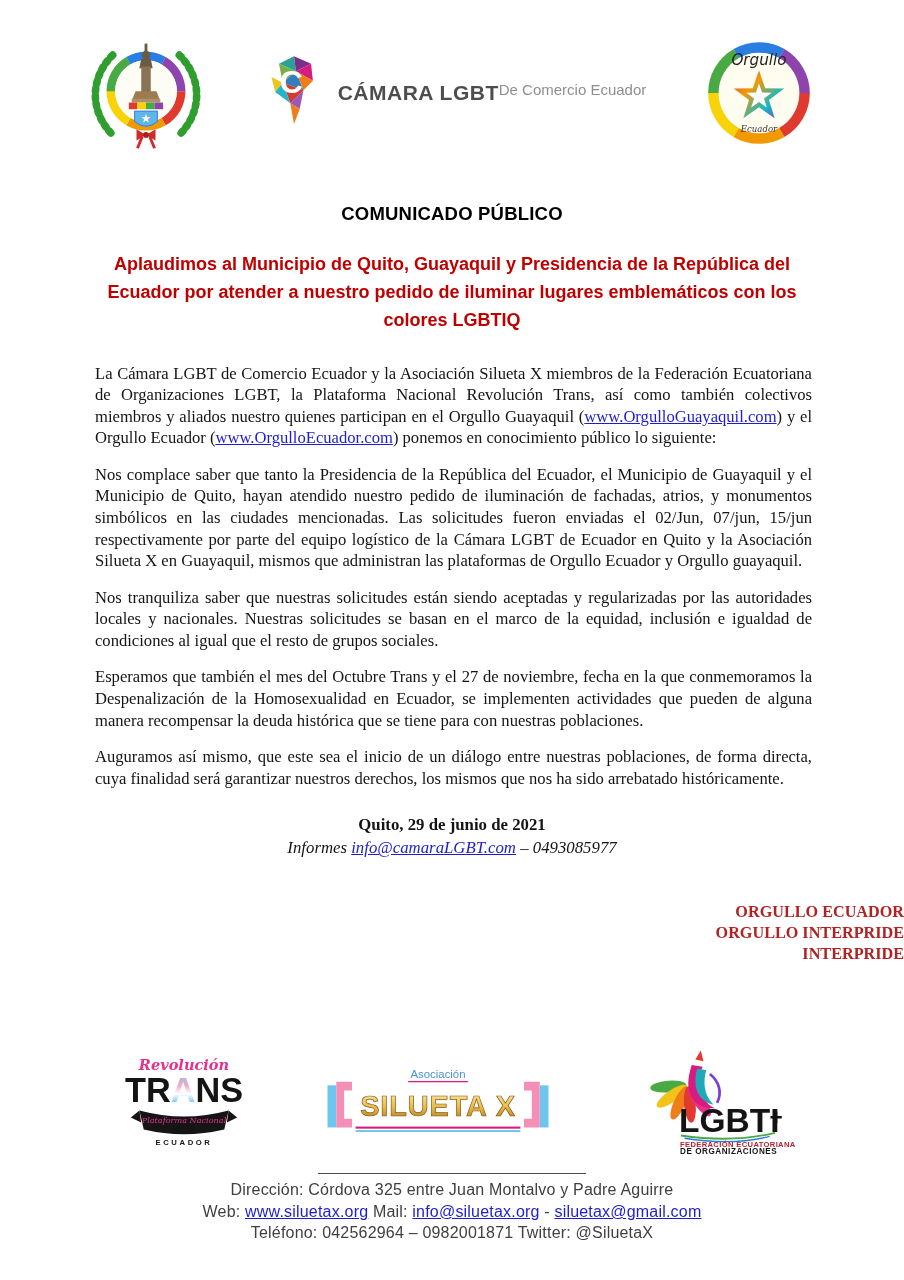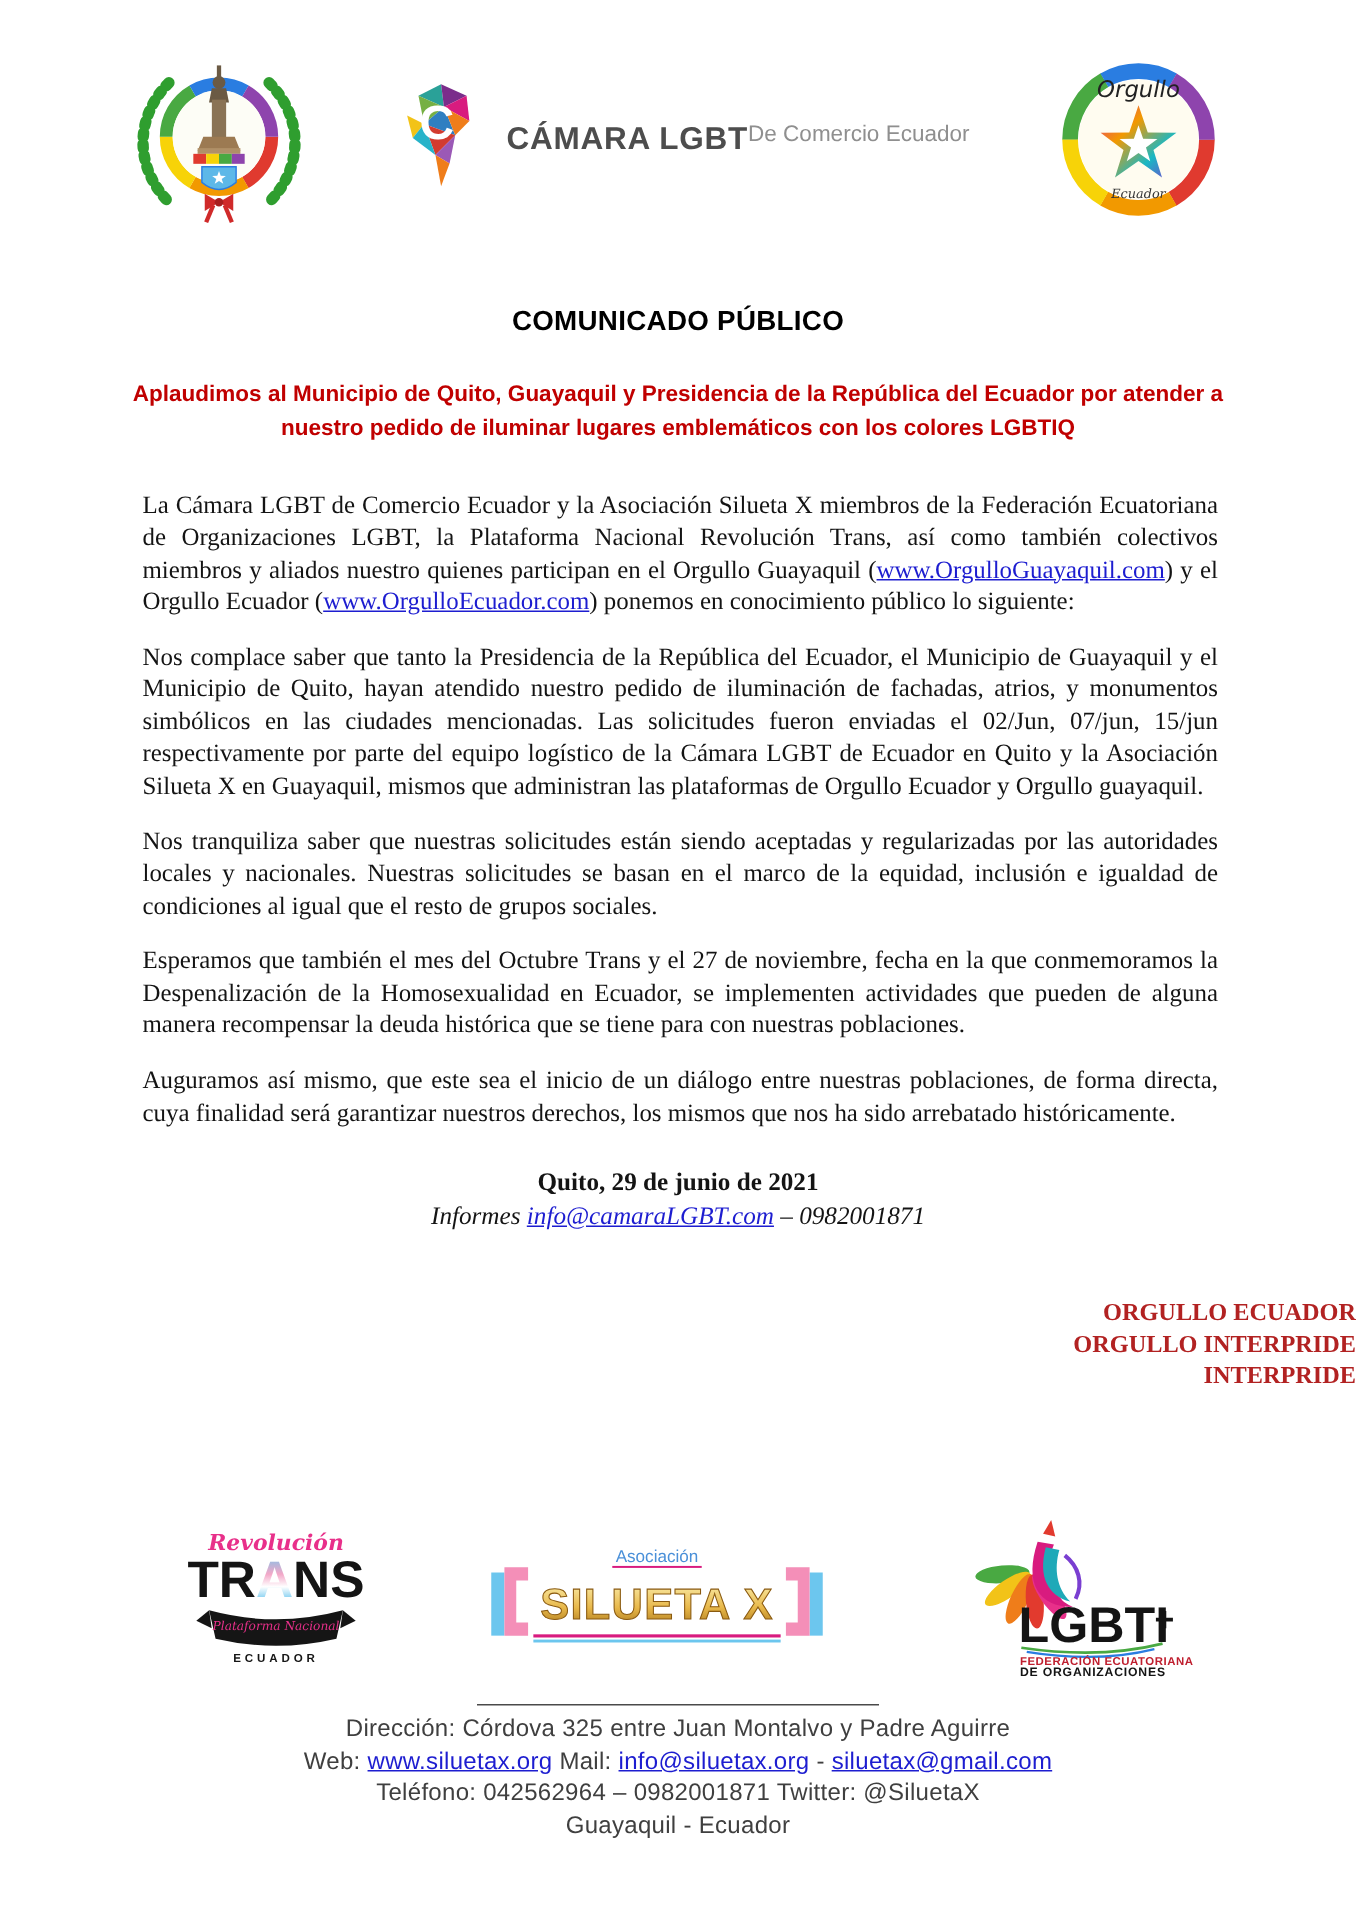--- a/index.html
+++ b/index.html
@@ -11,21 +11,21 @@
   .camara{display:flex;align-items:center;gap:10px;margin-top:14px;}
   .camara-text{display:flex;flex-direction:row;}
   .camara-title{font-family:"Liberation Sans",sans-serif;font-size:21px;font-weight:600;color:#4d4d4d;letter-spacing:.5px;}
   .camara-sep{border-top:1px solid #c2c2c2;margin:3px 0 2px;}
   .camara-sub{font-family:"Liberation Sans",sans-serif;font-size:15px;color:#8f8f8f;}
 
   
   .doc-title{margin-top:45px;text-align:center;font-family:"Liberation Sans",sans-serif;
              font-weight:bold;font-size:18.5px;color:#000;letter-spacing:.2px;}
   .doc-heading{margin:26px auto 0;max-width:732px;text-align:center;font-family:"Liberation Sans",sans-serif;
-               font-weight:bold;font-size:15px;line-height:1.55;color:var(--heading-red,#c00000);}
+               font-weight:bold;font-size:18px;line-height:1.55;color:var(--heading-red,#c00000);}
   .content{margin:28px 92px 0 95px;font-size:16.6px;line-height:1.3;text-align:justify;}
   .content p{margin:0 0 15px;}
   .doclink{color:var(--link-blue,#1d1dd0);text-decoration:underline;cursor:pointer;}
   .sig{margin-top:26px;text-align:center;}
   .sig-date{font-weight:bold;font-size:16.8px;}
   .sig-informes{font-style:italic;font-size:16.8px;margin-top:3px;}
   .orgs{margin-top:44px;text-align:right;color:var(--orgs-red,#b22222);font-weight:bold;
         font-size:16.2px;line-height:1.3;}
 
   
@@ -132,21 +132,21 @@
   <div class="content">
     <p><span>La Cámara LGBT de Comercio Ecuador y la Asociación Silueta X miembros de la Federación Ecuatoriana de Organizaciones LGBT, la Plataforma Nacional Revolución Trans, así como también colectivos miembros y aliados nuestro quienes participan en el Orgullo Guayaquil (</span><a class="doclink">www.OrgulloGuayaquil.com</a><span>) y el Orgullo Ecuador (</span><a class="doclink">www.OrgulloEcuador.com</a><span>)  ponemos en conocimiento público lo siguiente:</span></p>
     <p>Nos complace saber que tanto la Presidencia de la República del Ecuador, el Municipio de Guayaquil y el Municipio de Quito, hayan atendido nuestro pedido de iluminación de fachadas, atrios, y monumentos simbólicos en las ciudades mencionadas. Las solicitudes fueron enviadas el 02/Jun, 07/jun, 15/jun respectivamente por parte del equipo logístico de la Cámara LGBT de Ecuador en Quito y la Asociación Silueta X en Guayaquil, mismos que administran las plataformas de Orgullo Ecuador y Orgullo guayaquil.</p>
     <p>Nos tranquiliza saber que nuestras solicitudes están siendo aceptadas y regularizadas por las autoridades locales y nacionales. Nuestras solicitudes se basan en el marco de la equidad, inclusión e igualdad de condiciones al igual que el resto de grupos sociales.</p>
     <p>Esperamos que también el mes del Octubre Trans y el 27 de noviembre, fecha en la que conmemoramos la Despenalización de la Homosexualidad en Ecuador, se implementen actividades que pueden de alguna manera recompensar la deuda histórica que se tiene para con nuestras poblaciones.</p>
     <p>Auguramos así mismo, que este sea el inicio de un diálogo entre nuestras poblaciones, de forma directa, cuya finalidad será garantizar nuestros derechos, los mismos que nos ha sido arrebatado históricamente.</p>
   </div>
 
   <div class="sig">
     <div class="sig-date">Quito, 29 de junio de 2021</div>
-    <div class="sig-informes"><span>Informes </span><a class="doclink">info@camaraLGBT.com</a><span> – 0982001871</span></div>
+    <div class="sig-informes"><span>Informes </span><a class="doclink">info@camaraLGBT.com</a><span> – 0493085977</span></div>
   </div>
 
   <div class="orgs">
     <div>ORGULLO ECUADOR</div>
     <div>ORGULLO INTERPRIDE</div>
     <div>INTERPRIDE</div>
   </div>
 
   <div class="logos-bottom">
 
@@ -208,16 +208,15 @@
       <text x="53" y="109" font-family="Liberation Sans, sans-serif" font-weight="bold" font-size="8.4" letter-spacing="0.4" fill="#bf1e2e">FEDERACIÓN ECUATORIANA</text>
       <text x="53" y="117" font-family="Liberation Sans, sans-serif" font-weight="bold" font-size="9" letter-spacing="0.6" fill="#141414">DE ORGANIZACIONES</text>
     </svg>
   </div>
 
   <div class="footer">
     <div class="footer-divider"></div>
     <div>Dirección: Córdova 325 entre Juan Montalvo y Padre Aguirre</div>
     <div><span>Web: </span><a class="flink">www.siluetax.org</a><span> Mail: </span><a class="flink">info@siluetax.org</a><span> - </span><a class="flink">siluetax@gmail.com</a></div>
     <div>Teléfono: 042562964 – 0982001871 Twitter: @SiluetaX</div>
-    <div>Guayaquil - Ecuador</div>
   </div>
 
 </div>
 
 </body></html>

